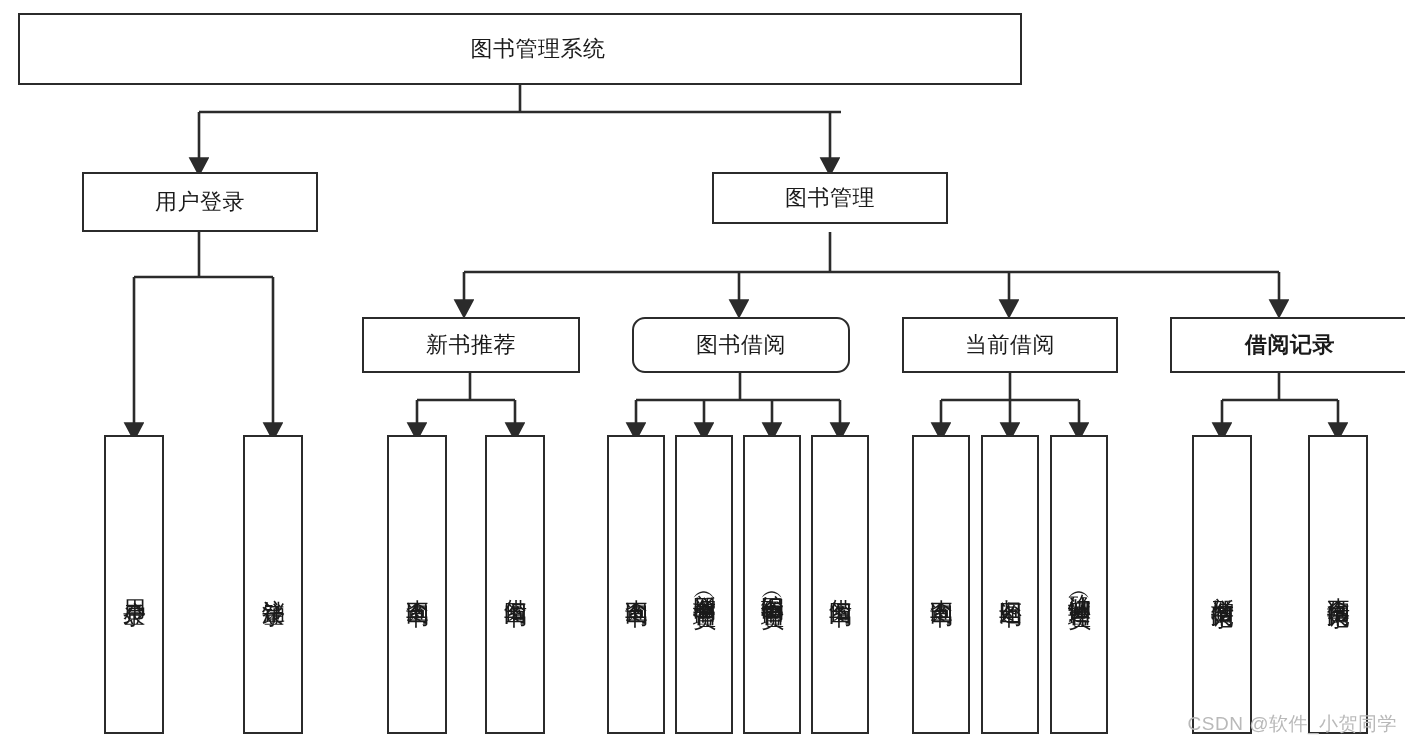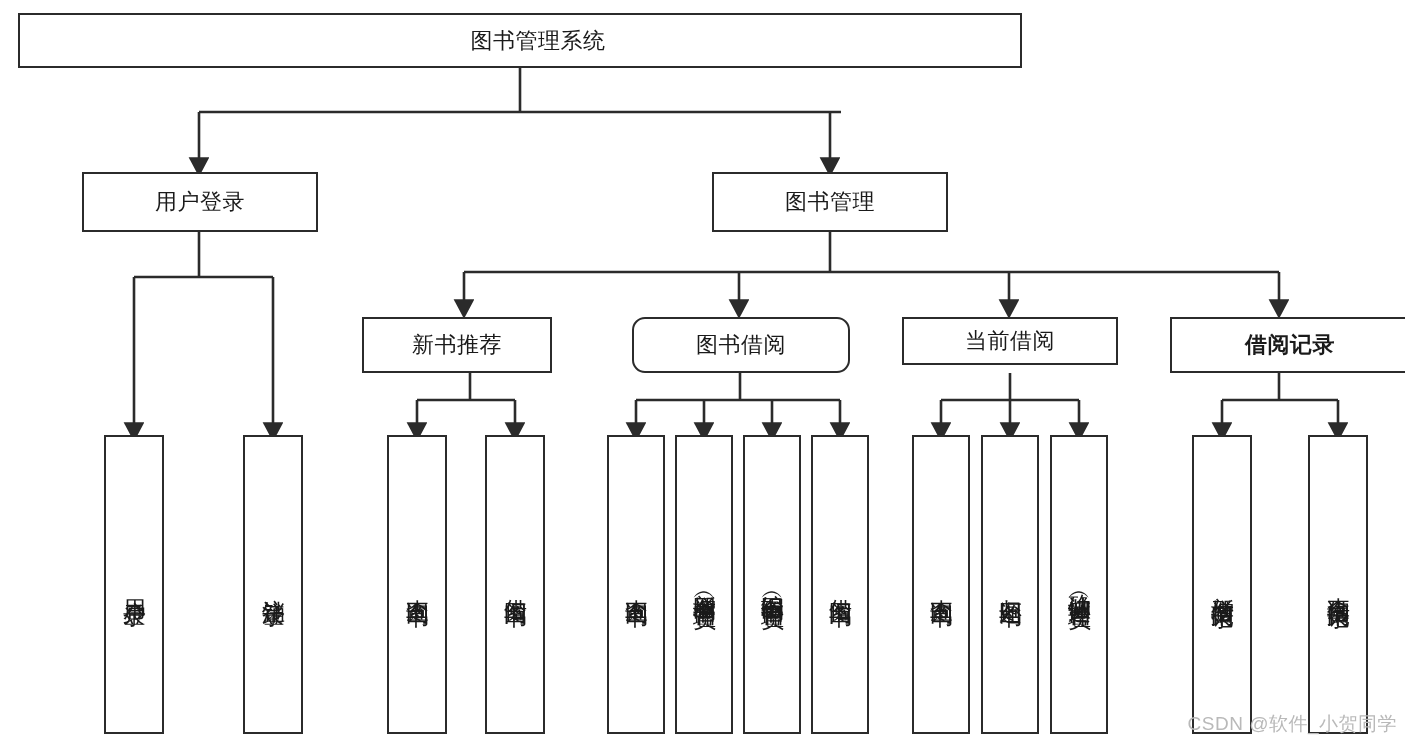--- a/index.html
+++ b/index.html
@@ -117,38 +117,38 @@
       <path d="M1010,400 L1010,428" marker-end="url(#arrowhead)"></path>
       <path d="M1079,400 L1079,428" marker-end="url(#arrowhead)"></path>
 
       <path d="M1279,373 L1279,400"></path>
       <path d="M1222,400 L1338,400"></path>
       <path d="M1222,400 L1222,428" marker-end="url(#arrowhead)"></path>
       <path d="M1338,400 L1338,428" marker-end="url(#arrowhead)"></path>
     </g>
   </svg>
 
-  <div class="node" style="left:18px; top:13px; width:1004px; height:55px;padding-left:36px;">
+  <div class="node" style="left:18px; top:13px; width:1004px; height:72px;padding-left:36px;">
     <span class="node-label">图书管理系统</span>
   </div>
 
   <div class="node" style="left:82px; top:172px; width:236px; height:60px;">
     <span class="node-label">用户登录</span>
   </div>
-  <div class="node" style="left:712px; top:172px; width:236px; height:60px;">
+  <div class="node" style="left:712px; top:172px; width:236px; height:52px;">
     <span class="node-label">图书管理</span>
   </div>
 
-  <div class="node" style="left:362px; top:317px; width:190px; height:56px;">
+  <div class="node" style="left:362px; top:317px; width:218px; height:56px;">
     <span class="node-label">新书推荐</span>
   </div>
   <div class="node" style="left:632px; top:317px; width:218px; height:56px;border-radius:13px;">
     <span class="node-label">图书借阅</span>
   </div>
-  <div class="node" style="left:902px; top:317px; width:216px; height:48px;">
+  <div class="node" style="left:902px; top:317px; width:216px; height:56px;">
     <span class="node-label">当前借阅</span>
   </div>
   <div class="node" style="left:1170px; top:317px; width:240px; height:56px;font-weight:bold;">
     <span class="node-label">借阅记录</span>
   </div>
 
   <div class="node vertical" style="left:104px; top:435px; width:60px; height:299px;">
     <span class="node-label">用户登录</span>
   </div>
   <div class="node vertical" style="left:243px; top:435px; width:60px; height:299px;">

